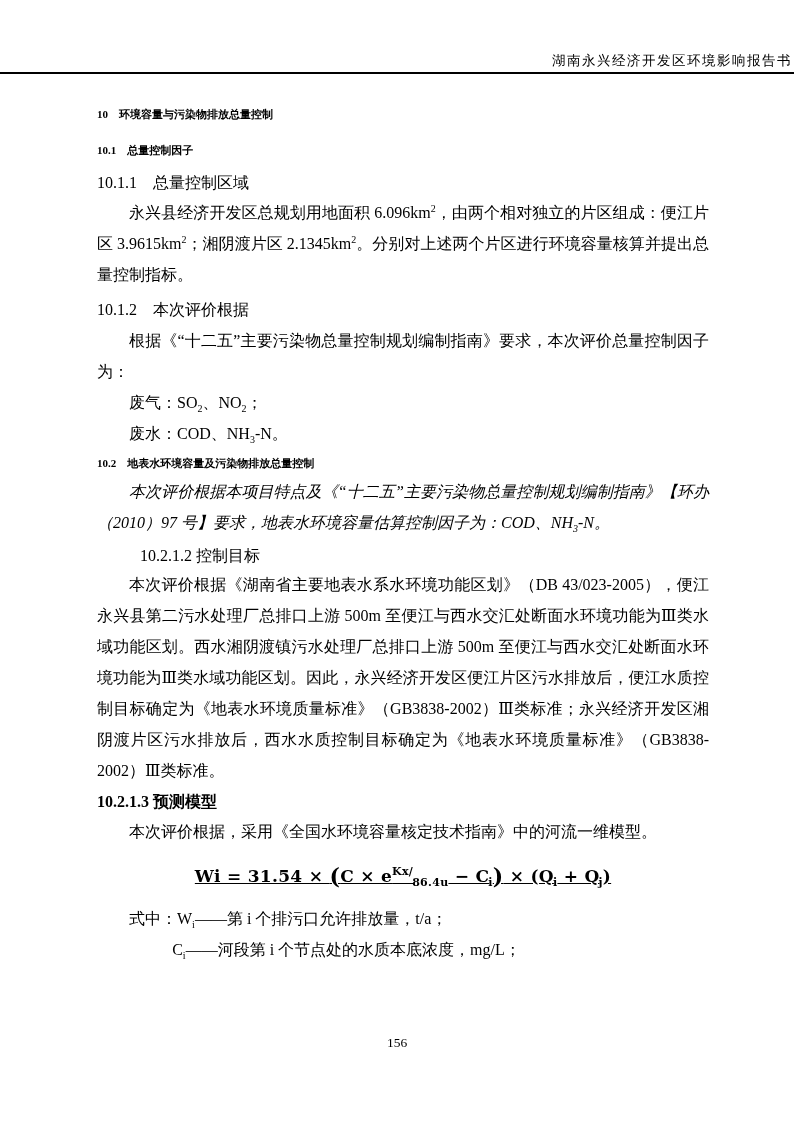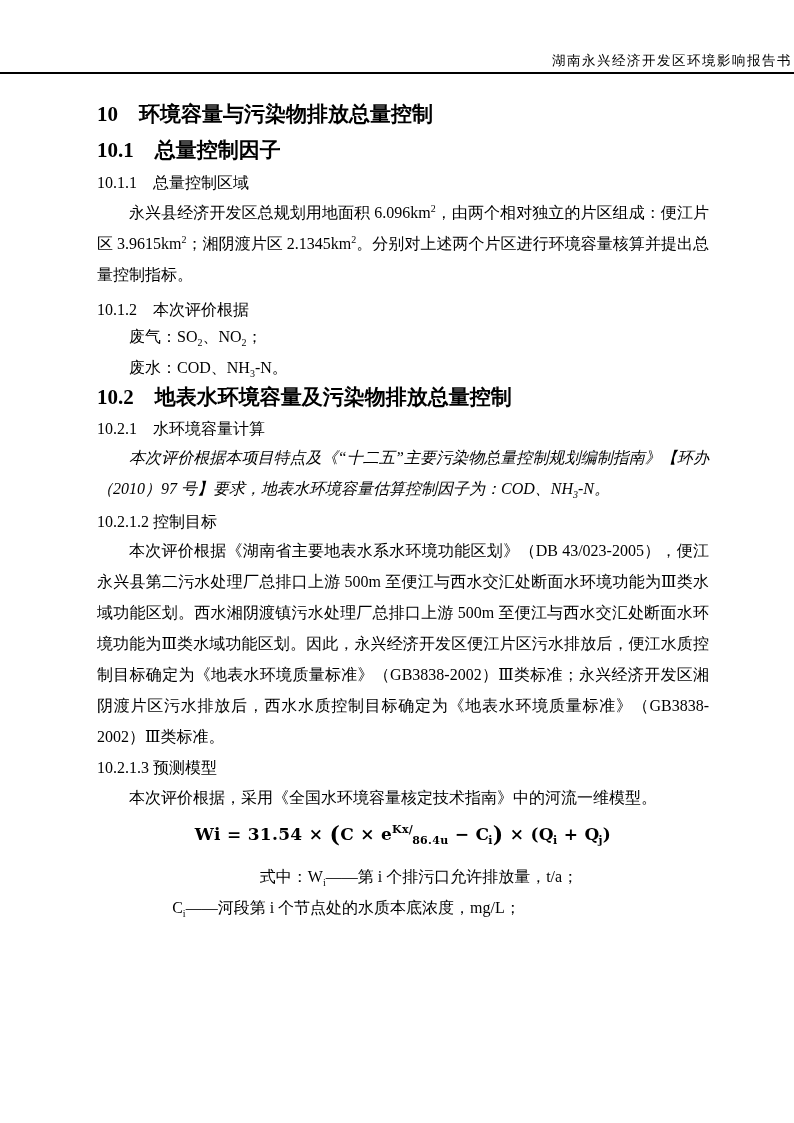--- a/index.html
+++ b/index.html
@@ -19,21 +19,21 @@
   .header-title {
     position: absolute; top: 52px; right: 2px;
     font-size: 13.5px; letter-spacing: 1.5px; color: #000;
     white-space: nowrap;
   }
   .header-rule {
     position: absolute; top: 72px; left: 0; width: 100%;
     border-top: 2.5px solid #000; height: 0;
   }
   .h-lvl1 {
-    font-size: 21px; font-weight: bold; line-height: 22px; margin: 0;
+    font-size: 11px; font-weight: bold; line-height: 22px; margin: 0;
   }
   .h-lvl3 {
     font-size: 16px; font-weight: normal; line-height: 22px; margin: 0;
   }
   .para {
     font-size: 16px; line-height: 31px; margin: 0;
     text-align: justify; text-align-last: left; text-indent: 2em;
   }
   .line {
     font-size: 16px; line-height: 31px; margin: 0;
@@ -59,26 +59,26 @@
   .mt-h10      { margin-top: 103px; }
   .mt-h10-1    { margin-top: 14px; }
   .mt-h10-1-1  { margin-top: 11px; }
   .mt-p-area   { margin-top: 3px; }
   .mt-h10-1-2  { margin-top: 9px; }
   .mt-p-basis  { margin-top: 4px; }
   .mt-h10-2    { margin-top: 3px; }
   .mt-h10-2-1  { margin-top: 10px; }
   .mt-h10-2-1-1{ margin-top: 10px; }
   .mt-p-factor { margin-top: 2px; font-style: italic; }
-  .mt-h10-2-1-2{ margin-top: 7px; }
+  .mt-h10-2-1-2{ margin-top: 7px; margin-left: 43px; }
   .mt-p-target { margin-top: 2px; }
-  .mt-h10-2-1-3{ margin-top: 5px; }
+  .mt-h10-2-1-3{ margin-top: 5px; font-weight: bold; }
   .mt-p-model  { margin-top: 3px; }
-  .mt-formula  { margin-top: 4px; }
-  .mt-def-w    { margin-top: 10px; text-align: center; }
+  .mt-formula  { margin-top: 12px; text-decoration: underline; }
+  .mt-def-w    { margin-top: 10px; }
 </style>
 </head>
 <body>
 
 <div class="page">
 
   <div class="header-title">湖南永兴经济开发区环境影响报告书</div>
   <div class="header-rule"></div>
 
   <div class="content">
@@ -86,42 +86,43 @@
     <p class="h-lvl1 mt-h10">10　环境容量与污染物排放总量控制</p>
 
     <p class="h-lvl1 mt-h10-1">10.1　总量控制因子</p>
 
     <p class="h-lvl3 mt-h10-1-1">10.1.1　总量控制区域</p>
 
     <p class="para mt-p-area">永兴县经济开发区总规划用地面积 6.096km<sup>2</sup>，由两个相对独立的片区组成：便江片区 3.9615km<sup>2</sup>；湘阴渡片区 2.1345km<sup>2</sup>。分别对上述两个片区进行环境容量核算并提出总量控制指标。</p>
 
     <p class="h-lvl3 mt-h10-1-2">10.1.2　本次评价根据</p>
 
+    <p class="para mt-p-basis">根据《“十二五”主要污染物总量控制规划编制指南》要求，本次评价总量控制因子为：</p>
 
     <p class="line">废气：SO<sub>2</sub>、NO<sub>2</sub>；</p>
 
     <p class="line">废水：COD、NH<sub>3</sub>-N。</p>
 
     <p class="h-lvl1 mt-h10-2">10.2　地表水环境容量及污染物排放总量控制</p>
 
-    <p class="h-lvl3 mt-h10-2-1">10.2.1　水环境容量计算</p>
 
 
     <p class="para mt-p-factor">本次评价根据本项目特点及《“十二五”主要污染物总量控制规划编制指南》【环办（2010）97 号】要求，地表水环境容量估算控制因子为：COD、NH<sub>3</sub>-N。</p>
 
     <p class="h-lvl3 mt-h10-2-1-2">10.2.1.2 控制目标</p>
 
     <p class="para mt-p-target">本次评价根据《湖南省主要地表水系水环境功能区划》（DB 43/023-2005），便江永兴县第二污水处理厂总排口上游 500m 至便江与西水交汇处断面水环境功能为Ⅲ类水域功能区划。西水湘阴渡镇污水处理厂总排口上游 500m 至便江与西水交汇处断面水环境功能为Ⅲ类水域功能区划。因此，永兴经济开发区便江片区污水排放后，便江水质控制目标确定为《地表水环境质量标准》（GB3838-2002）Ⅲ类标准；永兴经济开发区湘阴渡片区污水排放后，西水水质控制目标确定为《地表水环境质量标准》（GB3838-2002）Ⅲ类标准。</p>
 
     <p class="h-lvl3 mt-h10-2-1-3">10.2.1.3 预测模型</p>
 
     <p class="line mt-p-model">本次评价根据，采用《全国水环境容量核定技术指南》中的河流一维模型。</p>
 
     <p class="formula mt-formula">Wi = 31.54 × <span class="bp">(</span>C × e<sup>Kx/</sup><sub>86.4u</sub> − C<sub>i</sub><span class="bp">)</span> × (Q<sub>i</sub> + Q<sub>j</sub>)</p>
 
     <p class="line mt-def-w">式中：W<sub>i</sub>——第 i 个排污口允许排放量，t/a；</p>
 
     <p class="line def2">C<sub>i</sub>——河段第 i 个节点处的水质本底浓度，mg/L；</p>
 
   </div>
 
+  <div class="footer-pagenum">156</div>
 
 </div>
 
 </body></html>

